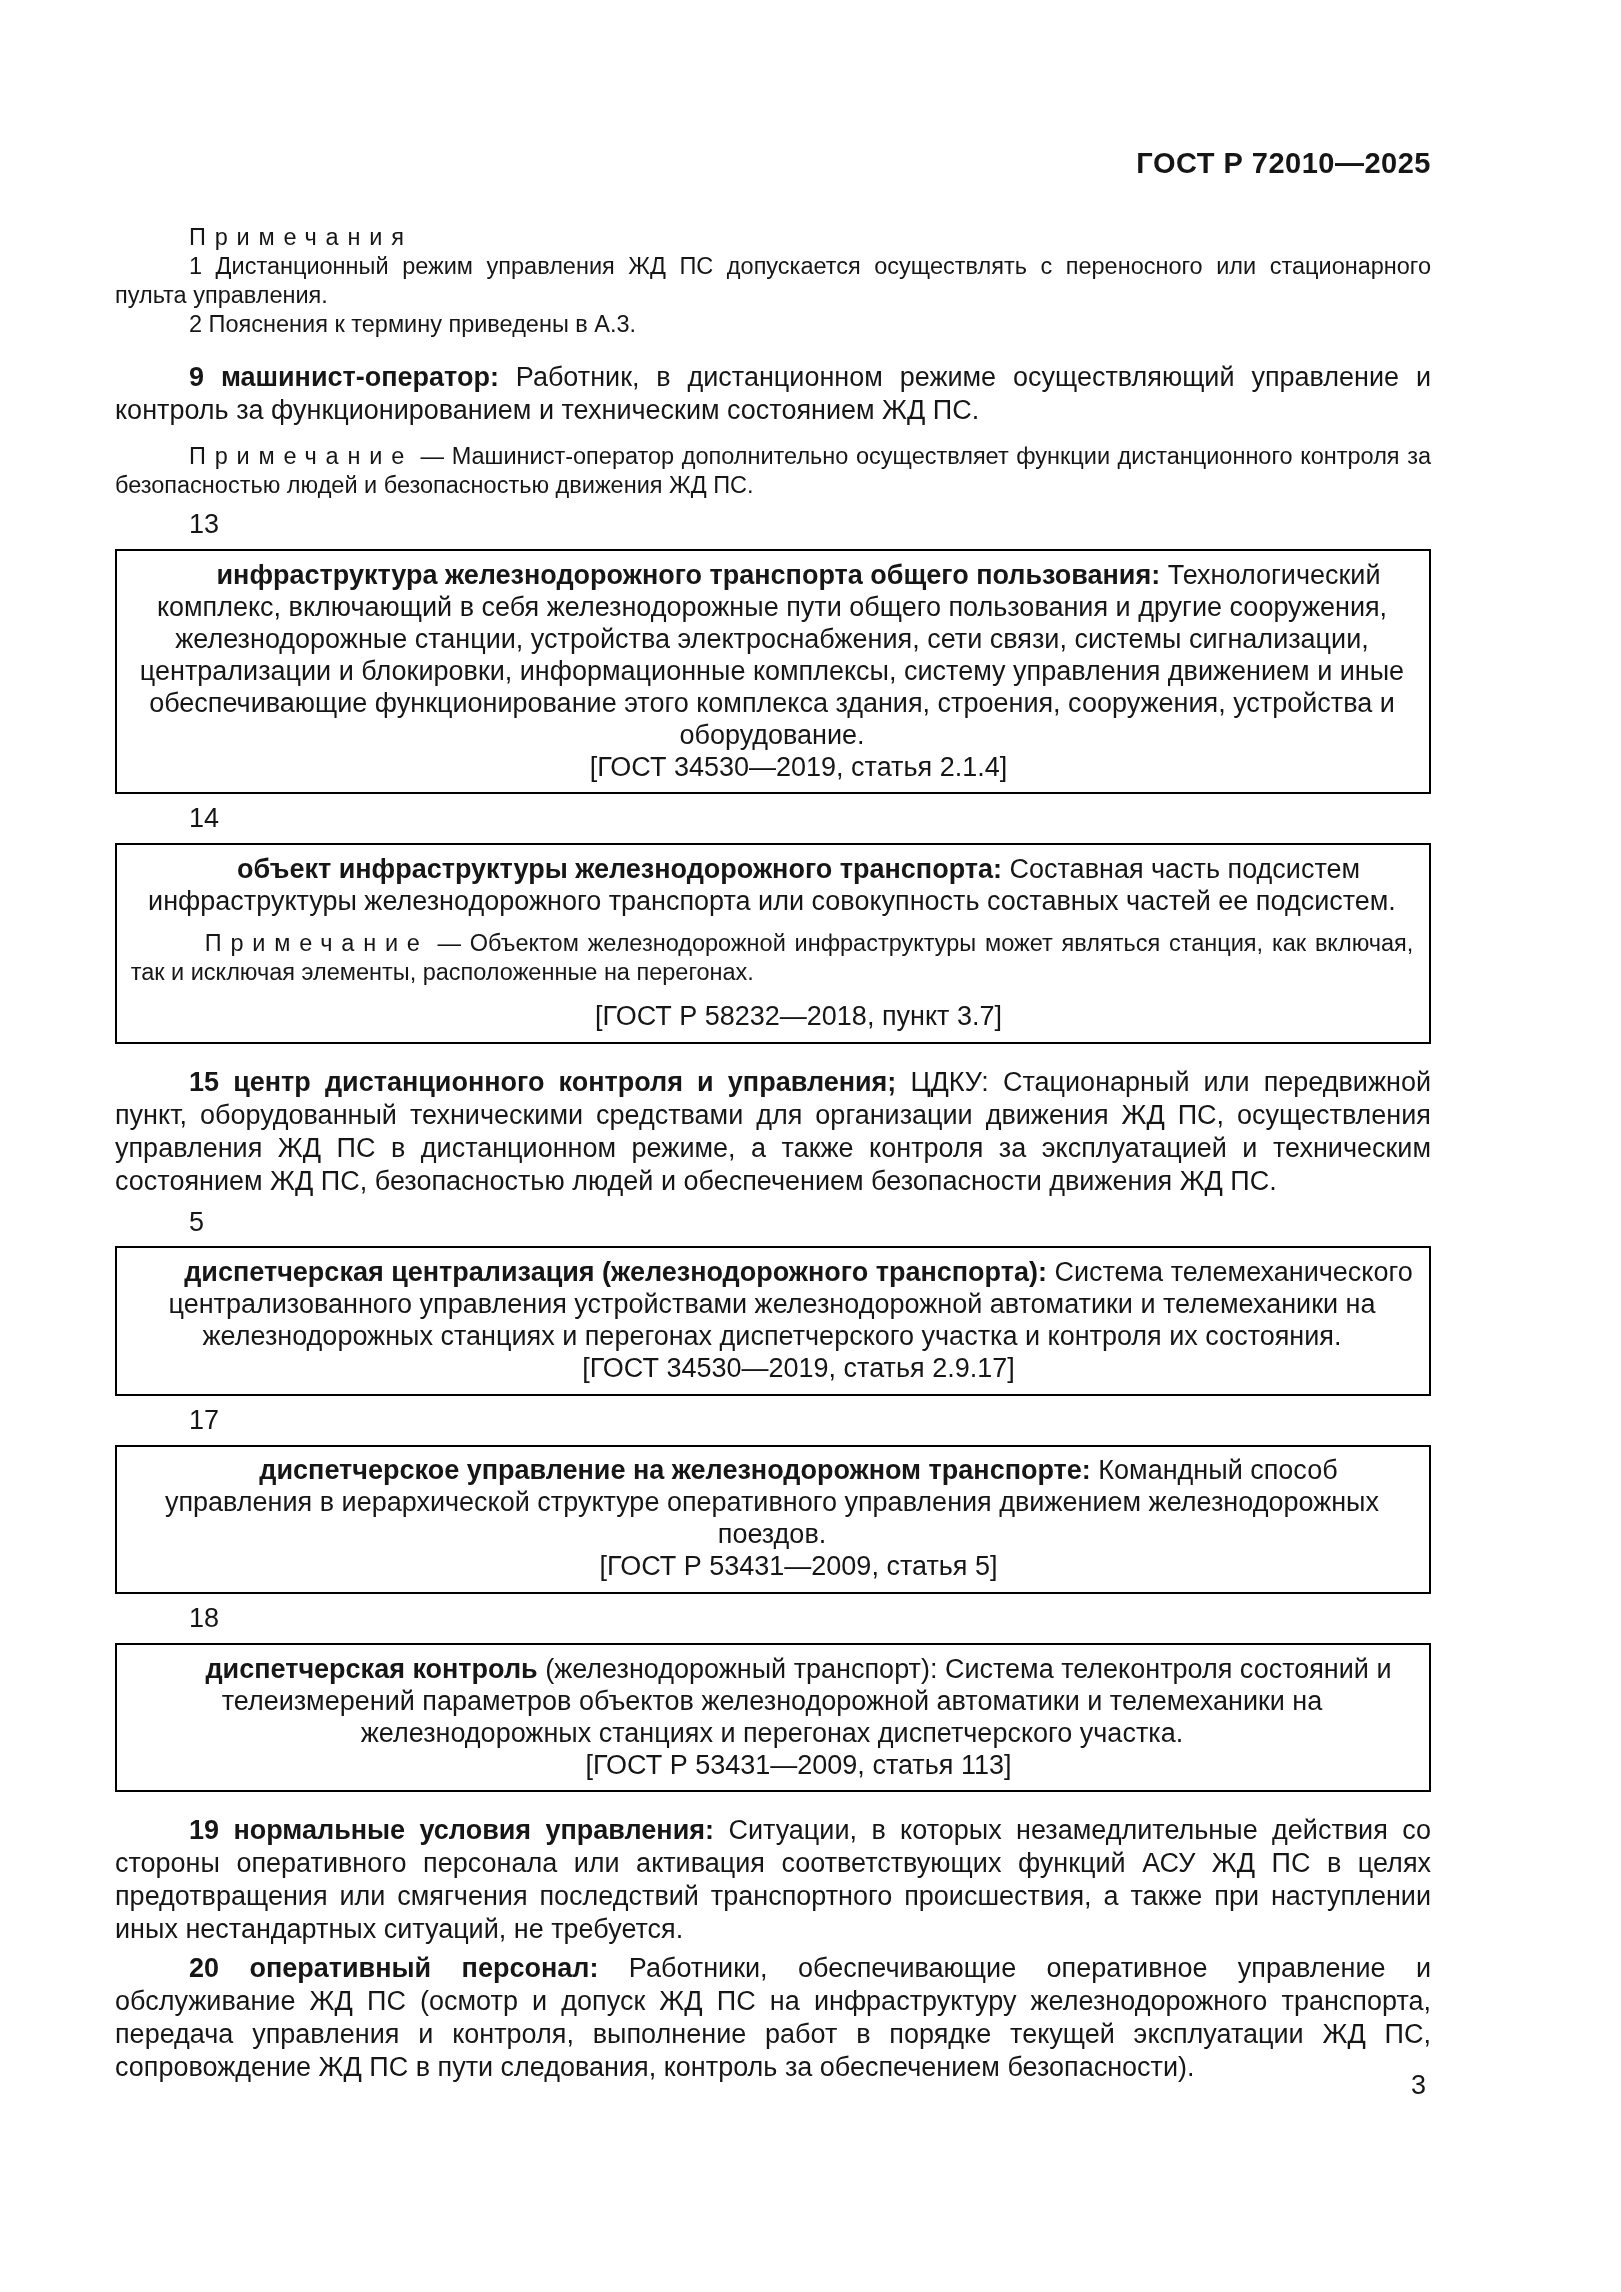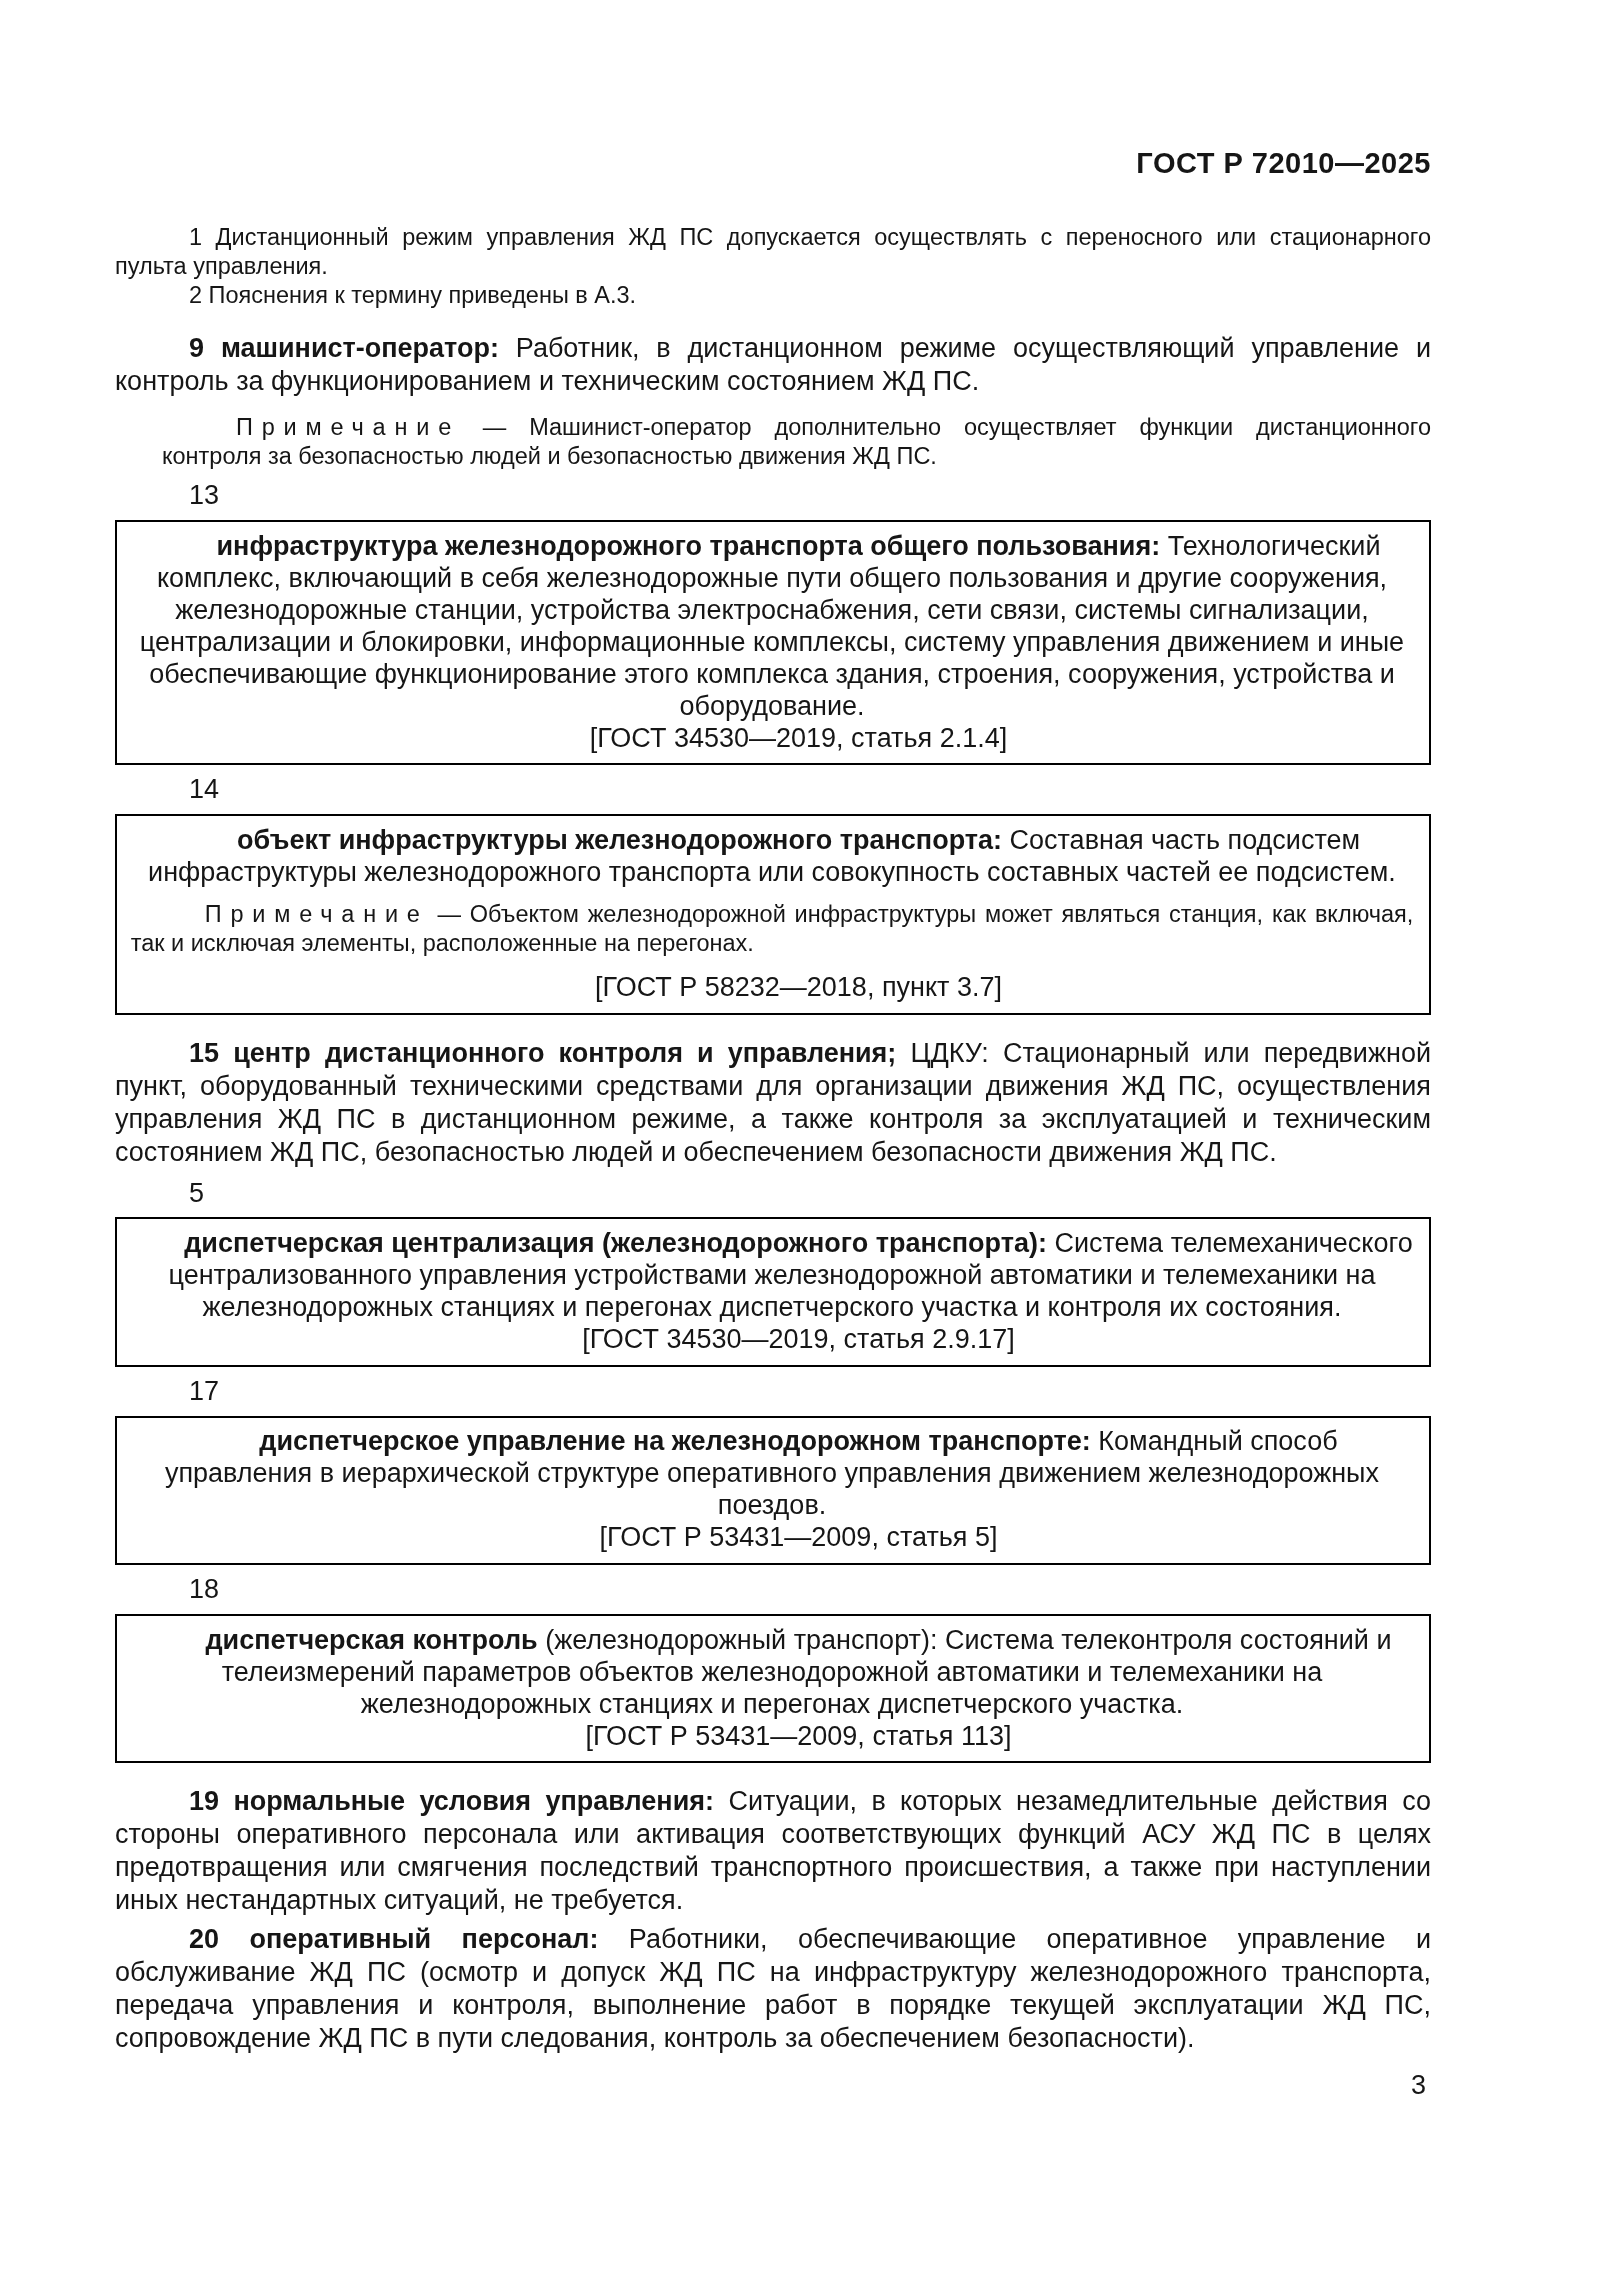--- a/index.html
+++ b/index.html
@@ -19,21 +19,21 @@
   }
   .content { position:absolute; left:115px; top:223px; width:1316px; }
   p { margin:0; }
   .body { font-size:27px; line-height:33px; }
   .note { font-size:23.5px; line-height:29px; }
   .just { text-align:justify; }
   .ind  { text-indent:74px; }
   .spaced { letter-spacing:8.8px; }
   b { font-weight:bold; }
   .mt-entry { margin-top:21.6px; }
-  .mt-note  { margin-top:15.7px;margin-left:47px; }
+  .mt-note  { margin-top:15.7px; }
   .num-line { margin-top:7.8px; }
   .defbox {
     border:2.9px solid #000;
     margin-top:7.8px;
     padding:7.8px 15.7px 9.8px 13.7px;
   }
   .defbox .body { line-height:32px;text-align:center; }
   .defbox .ind2 { text-indent:53px; }
   .defbox .boxnote { margin-top:11.8px; }
   .defbox .mt-src { margin-top:13.7px; }
@@ -46,20 +46,21 @@
 </head>
 <body>
 
 <div class="page">
 
   <div class="header">ГОСТ Р 72010—2025</div>
 
   <div class="content">
 
     <div>
+      <p class="note ind"><span class="spaced">Примечания</span></p>
       <p class="note just ind">1 Дистанционный режим управления ЖД ПС допускается осуществлять с переносного или стационарного пульта управления.</p>
       <p class="note just ind">2 Пояснения к термину приведены в А.3.</p>
     </div>
 
     <p class="body just ind mt-entry"><b>9 </b><b>машинист-оператор:</b><span> Работник, в дистанционном режиме осуществляющий управление и контроль за функционированием и техническим состоянием ЖД ПС.</span></p>
 
     <p class="note just ind mt-note"><span class="spaced">Примечание</span><span> — Машинист-оператор дополнительно осуществляет функции дистанционного контроля за безопасностью людей и безопасностью движения ЖД ПС.</span></p>
 
     <p class="body ind num-line">13</p>
 

